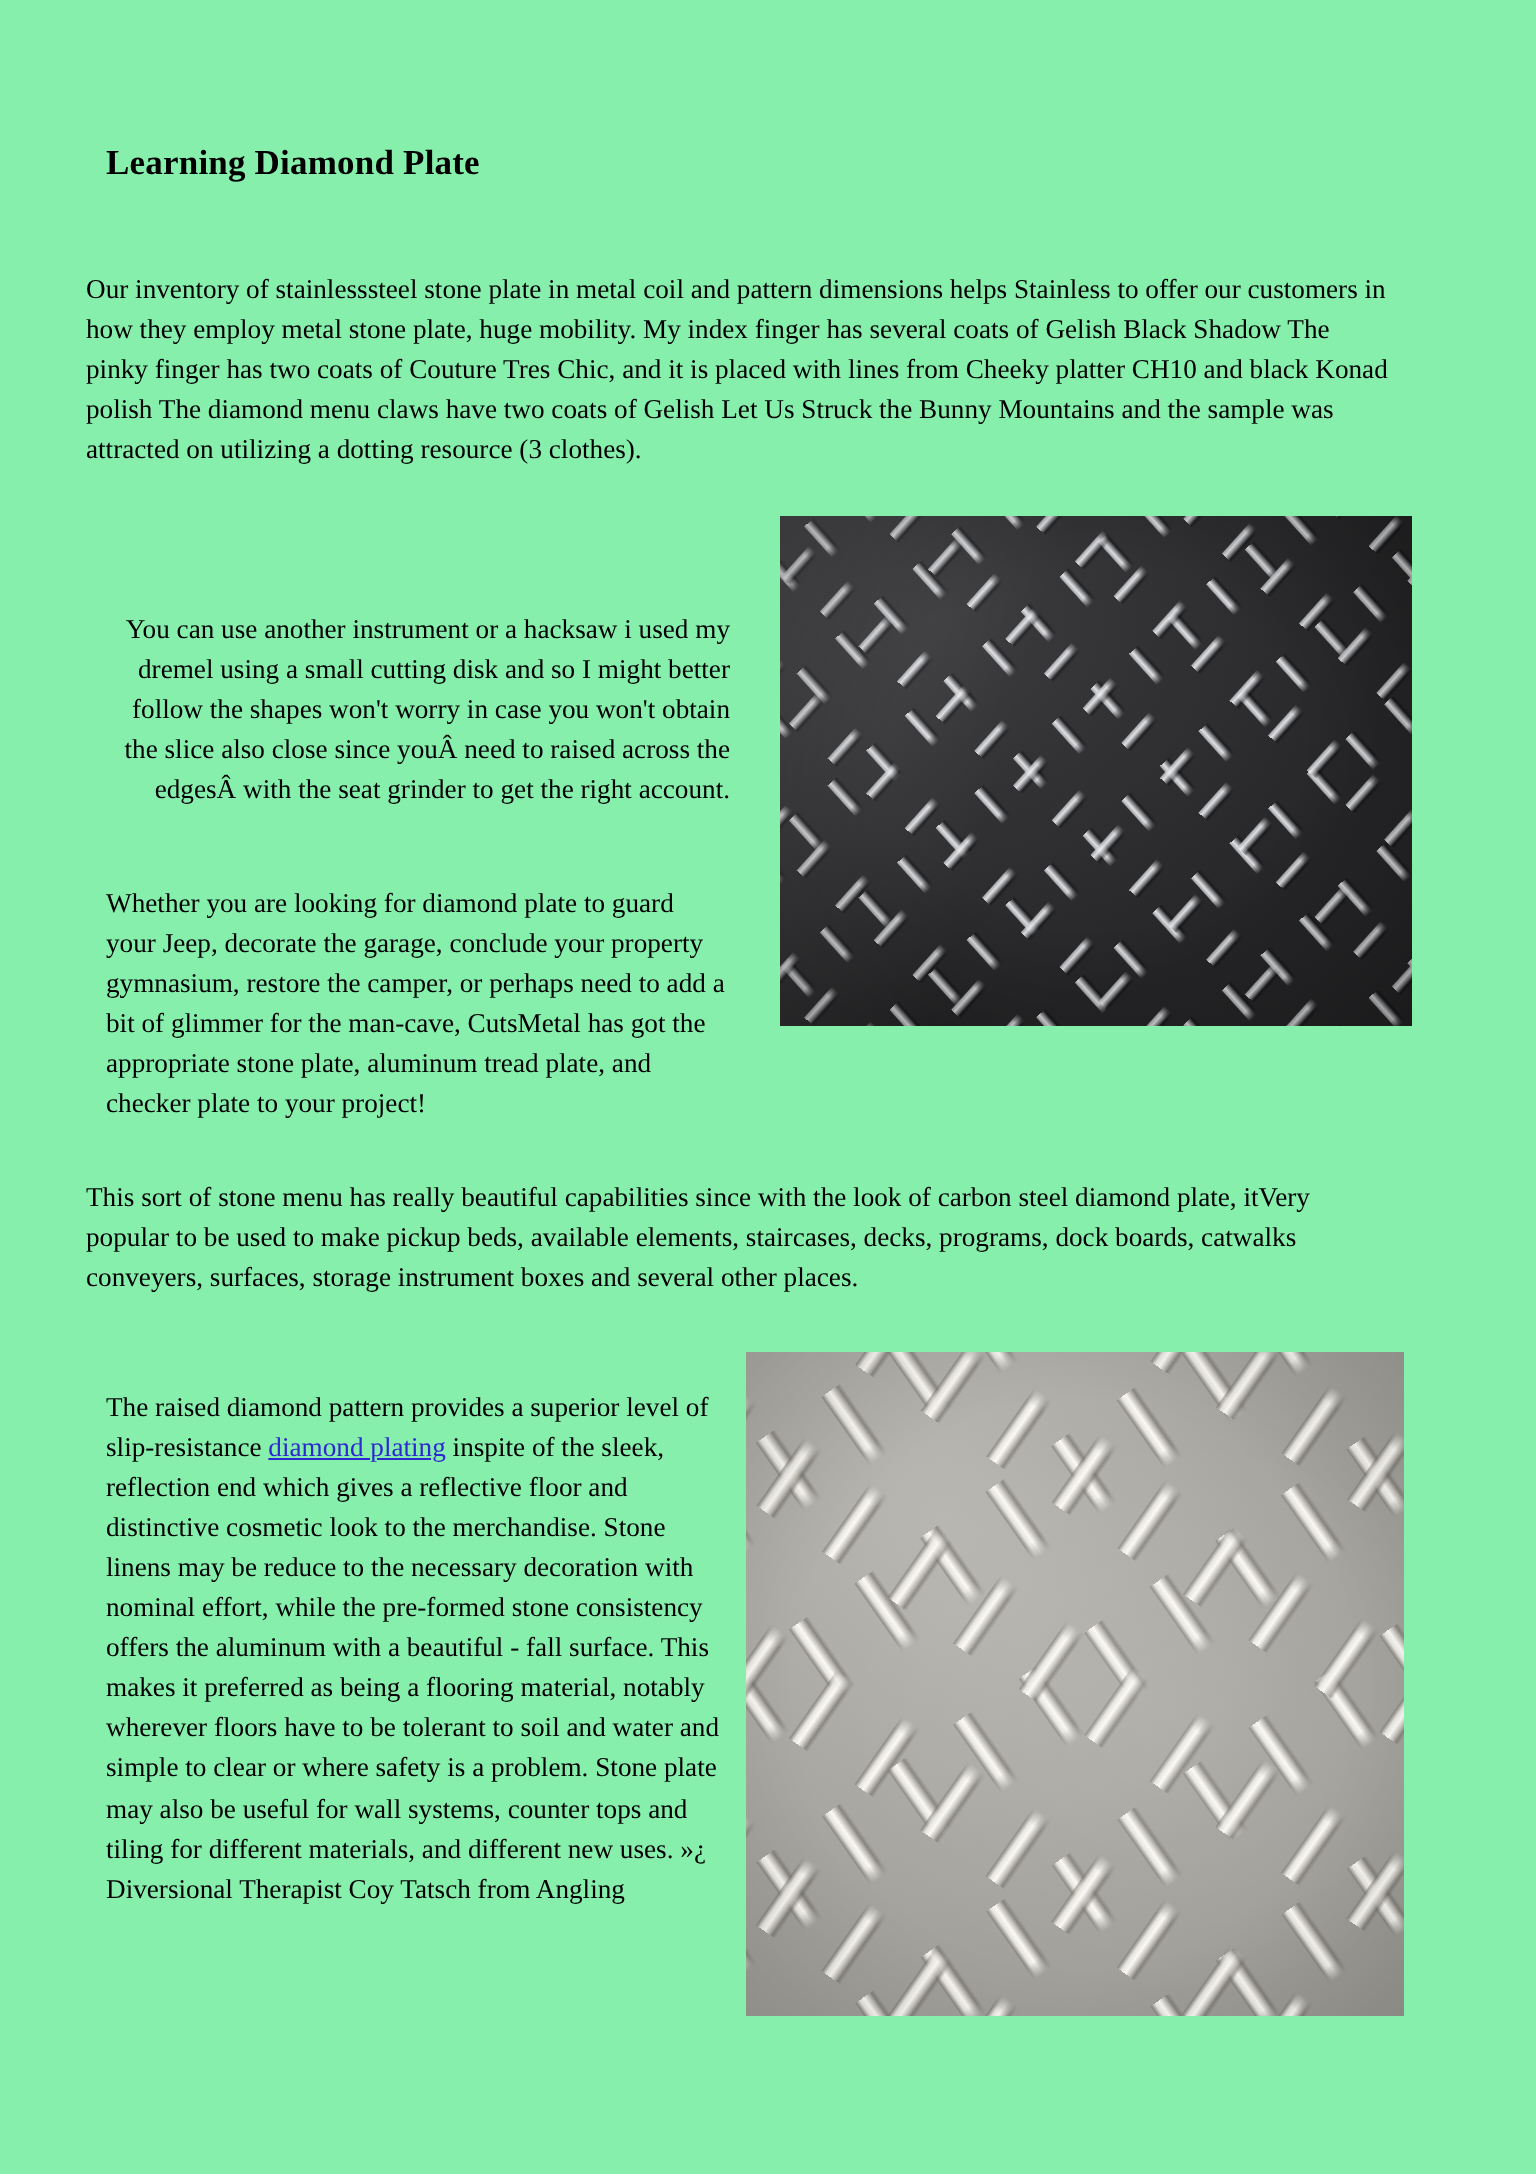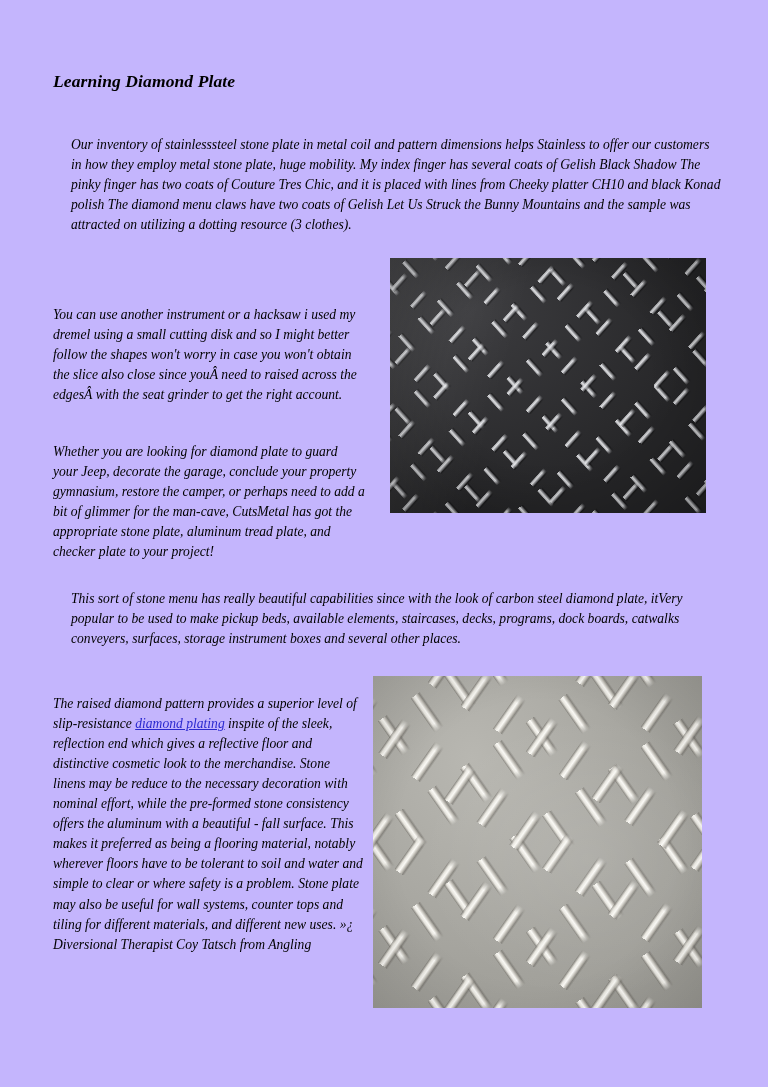--- a/index.html
+++ b/index.html
@@ -16,22 +16,21 @@
     font-family: "Liberation Serif", "DejaVu Serif", serif;
     color: #000000;
     -webkit-font-smoothing: antialiased;
   }
 
   .page {
     position: absolute;
     left: 0; top: 0;
     width: 768px;
     height: 1087px;
-    background: #c4b5fd;
-    font-style: italic;
+    background: #86efac;
   }
 
   .doc-title {
     position: absolute;
     left: 53px;
     top: 58px;
     font-size: 17.5px;
     font-weight: bold;
     letter-spacing: 0.1px;
     line-height: 22px;
@@ -39,26 +38,26 @@
 
   
   .para {
     position: absolute;
     font-size: 13.6px;
     line-height: 20.1px;
     text-align: left;
     color: #000;
   }
 
-  .para-full { left: 71px; width: 652px; }
+  .para-full { left: 43px; width: 652px; }
   .para-left { left: 53px; width: 312px; }
 
   
   .p-intro   { top: 121px; }
-  .p-hacksaw { top: 291px; }
+  .p-hacksaw { top: 291px; text-align: right; }
   .p-whether { top: 428px; }
   .p-sort    { top: 575px; }
   .p-raised  { top: 680px; }
 
   a.inline-link {
     color: #2b29cf;
     text-decoration: underline;
   }
 
   

